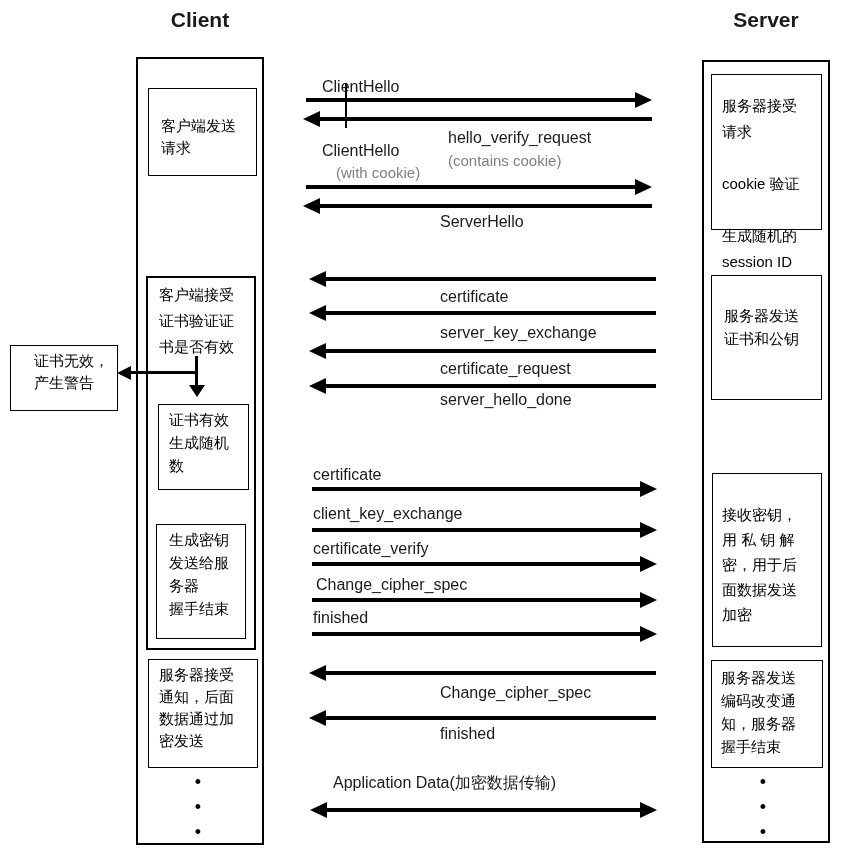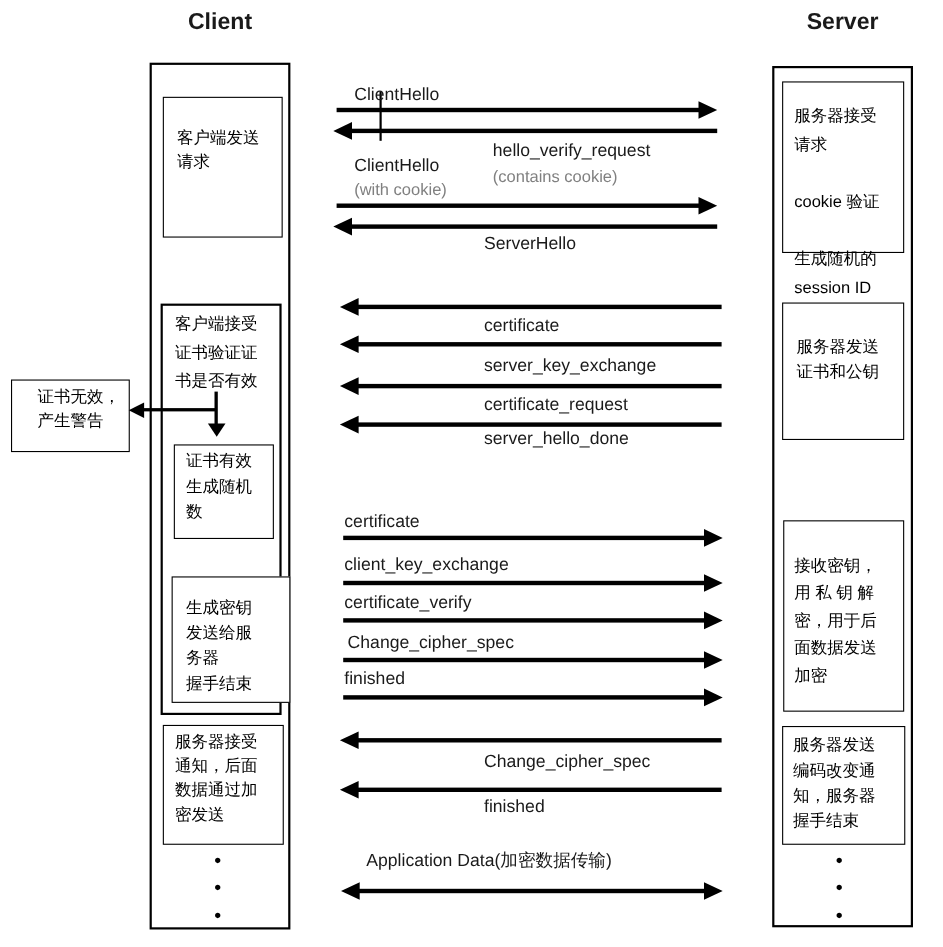--- a/index.html
+++ b/index.html
@@ -46,31 +46,31 @@
 
 <div class="stage">
 
   <div class="abs title" style="left:136px;top:8px;width:128px">Client</div>
   <div class="abs title" style="left:702px;top:8px;width:128px">Server</div>
 
   <div class="abs col" style="left:136px;top:57px;width:128px;height:788px"></div>
 
   <div class="abs col" style="left:702px;top:60px;width:128px;height:783px"></div>
 
-  <div class="abs bx cn" style="left:148px;top:88px;width:109px;height:128px;padding:26px 0 0 12px;line-height:22px">客户端发送
+  <div class="abs bx cn" style="left:148px;top:88px;width:109px;height:88px;padding:26px 0 0 12px;line-height:22px">客户端发送
 请求</div>
 
   <div class="abs bigbx" style="left:146px;top:276px;width:110px;height:374px">
     <div class="abs cn" style="left:11px;top:4px;right:2px;line-height:26px">客户端接受
 证书验证证
 书是否有效</div>
     <div class="abs bx cn" style="left:10px;top:126px;width:91px;height:86px;padding:3px 0 0 10px;line-height:23px">证书有效
 生成随机
 数</div>
-    <div class="abs bx cn" style="left:8px;top:246px;width:108px;height:115px;padding:16px 0 0 12px;line-height:23px">生成密钥
+    <div class="abs bx cn" style="left:8px;top:246px;width:90px;height:115px;padding:3px 0 0 12px;line-height:23px">生成密钥
 发送给服
 务器
 握手结束</div>
   </div>
 
   <div class="abs bx cn" style="left:148px;top:659px;width:110px;height:109px;padding:4px 0 0 10px;line-height:22px">服务器接受
 通知，后面
 数据通过加
 密发送</div>
 
@@ -162,21 +162,21 @@
     </div>
 
   <div class="arr lr" style="left:310px;top:802px;width:347px">
       <i class="bar"></i>
     </div>
 
   <div class="abs lbl" style="left:322px;top:77px">ClientHello</div>
   <div class="abs lbl ca" style="left:448px;top:128px;width:182px">hello_verify_request</div>
   <div class="abs lbl ca muted" style="left:448px;top:151px;width:182px">(contains cookie)</div>
   <div class="abs lbl" style="left:322px;top:141px">ClientHello</div>
-  <div class="abs lbl muted" style="left:322px;top:163px">(with cookie)</div>
+  <div class="abs lbl muted" style="left:336px;top:163px">(with cookie)</div>
   <div class="abs lbl ra" style="left:440px;top:212px;width:203px">ServerHello</div>
 
   <div class="abs lbl ra" style="left:440px;top:287px;width:206px">certificate</div>
   <div class="abs lbl ra" style="left:440px;top:323px;width:206px">server_key_exchange</div>
   <div class="abs lbl ra" style="left:440px;top:359px;width:206px">certificate_request</div>
   <div class="abs lbl ra" style="left:440px;top:390px;width:206px">server_hello_done</div>
 
   <div class="abs lbl" style="left:313px;top:465px">certificate</div>
   <div class="abs lbl" style="left:313px;top:504px">client_key_exchange</div>
   <div class="abs lbl" style="left:313px;top:539px">certificate_verify</div>

